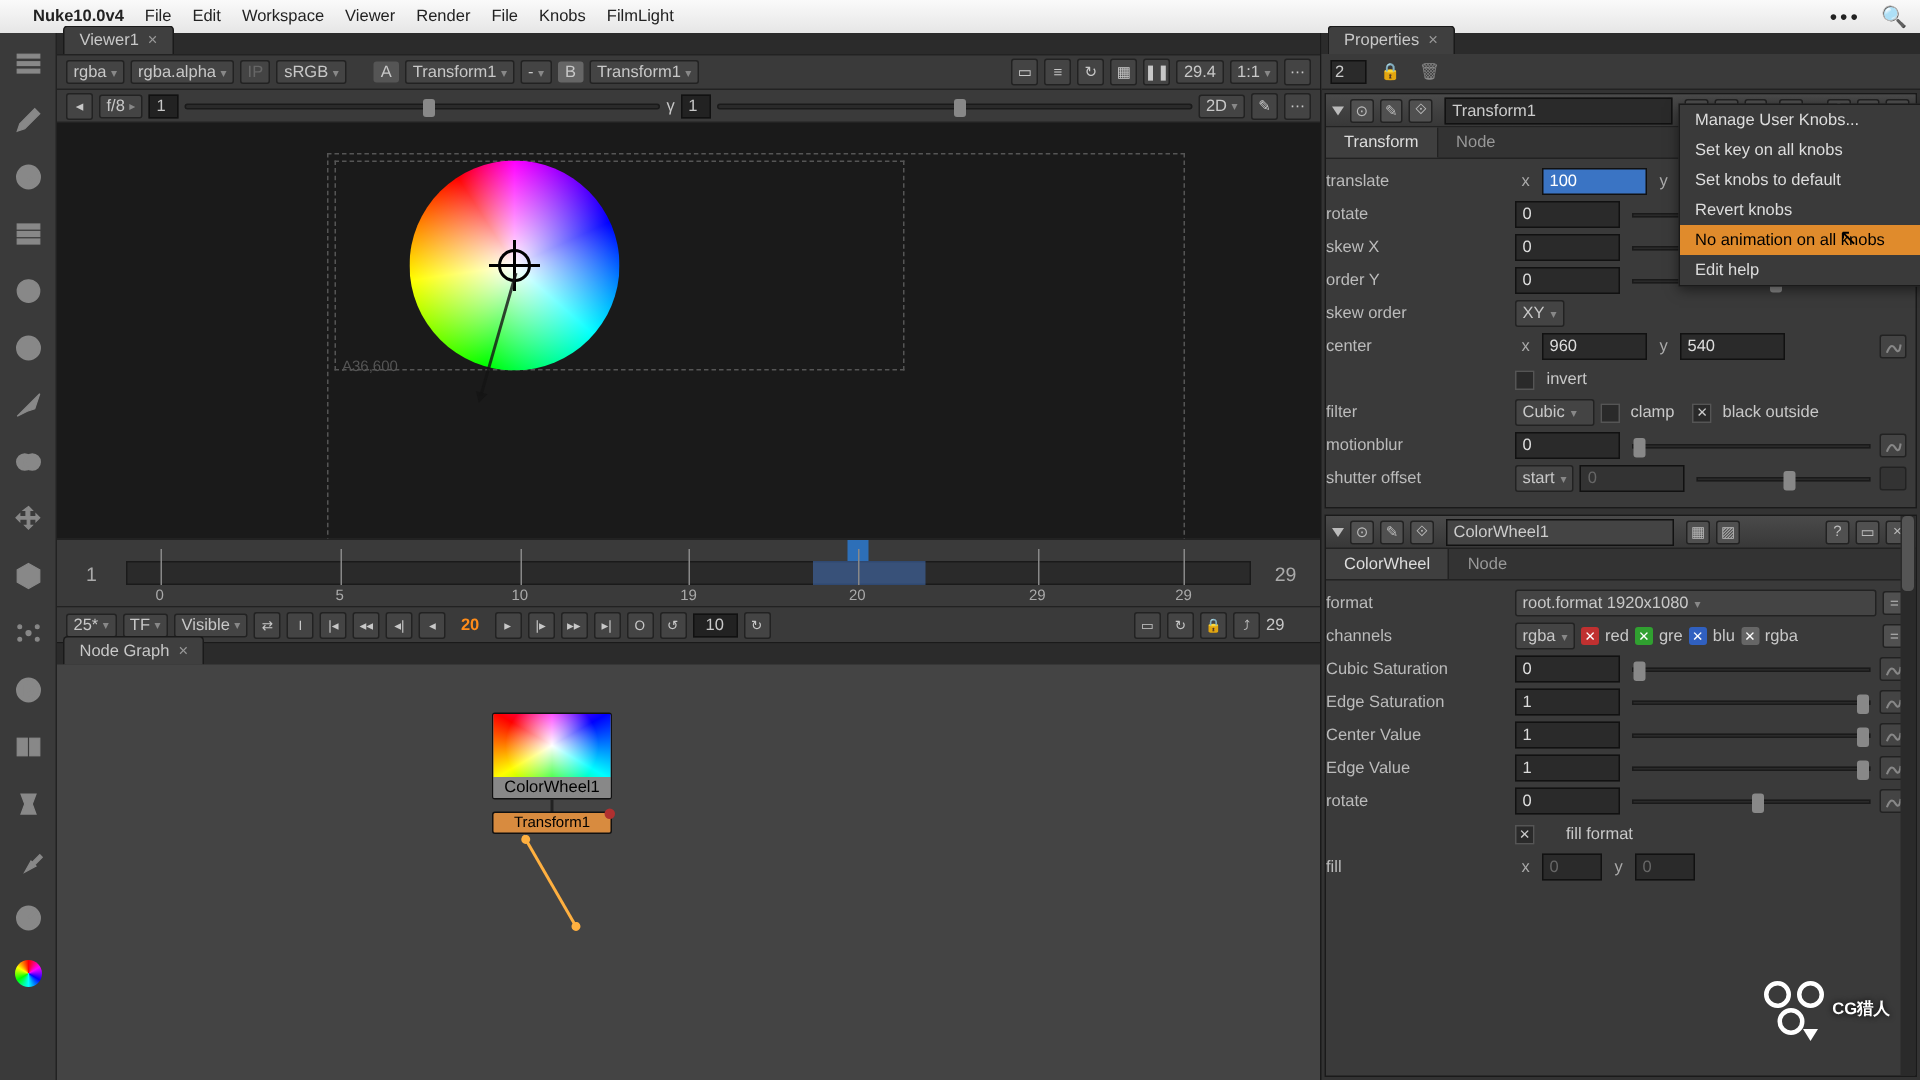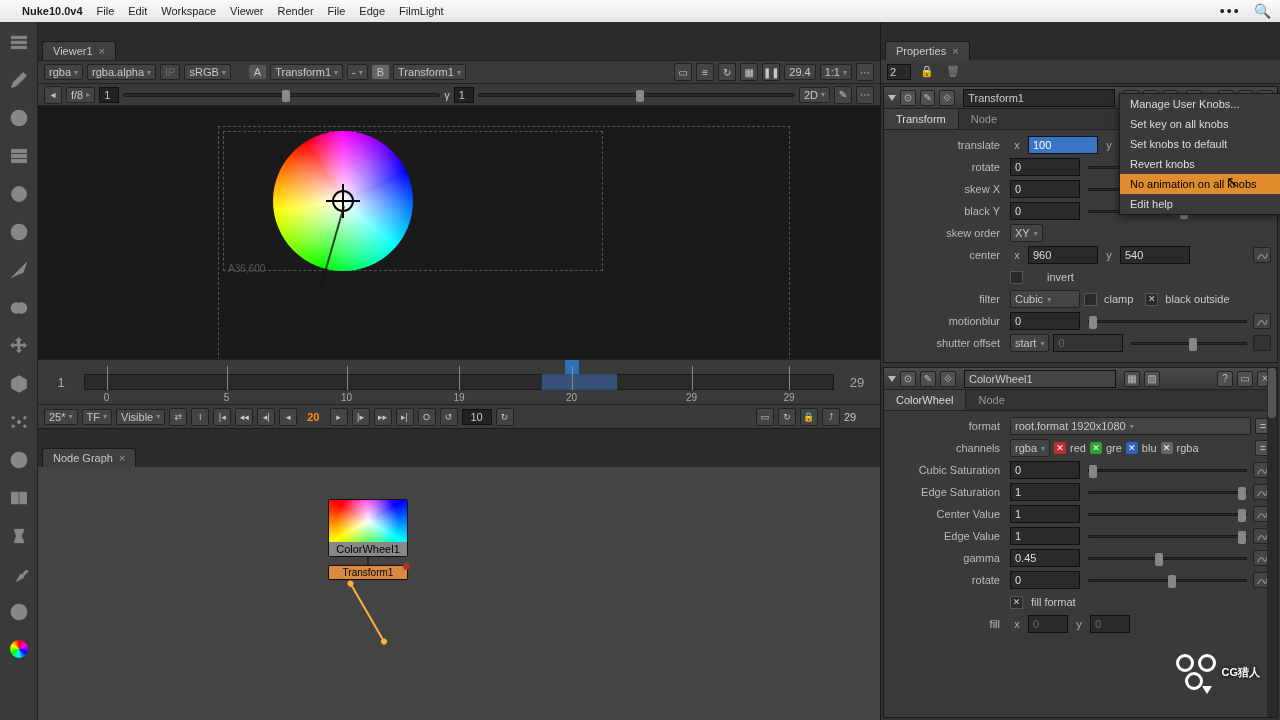--- a/index.html
+++ b/index.html
@@ -17,21 +17,21 @@
 .tool-strip { position:absolute; left:0; top:22px; bottom:0; width:38px; background:#3a3a3a; display:flex; flex-direction:column; align-items:center; padding-top:10px; gap:18px; border-right:1px solid #222; }
 .tool-strip svg { width:20px; height:20px; fill:#888; stroke:#888; }
 .tool-strip .color-dot { width:18px; height:18px; border-radius:50%; background:conic-gradient(red,magenta,blue,cyan,lime,yellow,red); }
 
 
 .main { position:absolute; left:38px; top:22px; right:0; bottom:0; display:flex; }
 .left-col { flex:1; display:flex; flex-direction:column; min-width:0; }
 .right-col { width:400px; background:#333; border-left:1px solid #1a1a1a; display:flex; flex-direction:column; }
 
 
-.panel-tabs { height:38px; background:#2b2b2b; display:flex; align-items:flex-end; padding-left:4px; }
+.panel-tabs { height:14px; background:#2b2b2b; display:flex; align-items:flex-end; padding-left:4px; }
 .panel-tab { background:#3f3f3f; border:1px solid #1a1a1a; border-bottom:none; padding:3px 10px; border-radius:3px 3px 0 0; display:flex; align-items:center; gap:6px; }
 .panel-tab .close { color:#999; }
 
 
 .viewer-bar { height:24px; background:#3a3a3a; display:flex; align-items:center; padding:0 6px; gap:4px; border-top:1px solid #222; border-bottom:1px solid #222; font-size:11px; }
 .vb-sel { background:#444; border:1px solid #222; padding:1px 4px; border-radius:2px; display:flex; align-items:center; gap:3px; }
 .vb-sel .tri { font-size:8px; color:#888; }
 .vb-sel.disabled { color:#666; }
 .vb-square { width:18px; height:18px; background:#444; border:1px solid #222; border-radius:2px; display:flex; align-items:center; justify-content:center; font-size:10px; }
 .vb-lab { background:#555; padding:1px 5px; border-radius:2px; }
@@ -98,21 +98,21 @@
 .np-tri { width:0;height:0;border-left:4px solid transparent;border-right:4px solid transparent;border-top:6px solid #bbb; }
 .np-btn { width:16px; height:16px; background:#505050; border:1px solid #222; border-radius:2px; display:flex;align-items:center;justify-content:center;font-size:10px;color:#bbb; }
 .np-title-input { flex:1; background:#2a2a2a; border:1px solid #111; color:#ccc; padding:2px 4px; margin:0 4px; }
 .np-title-input.light { background:#444; }
 .np-tabs { display:flex; background:#333; border-bottom:1px solid #222; }
 .np-tab { padding:4px 12px; color:#999; }
 .np-tab.active { background:#3f3f3f; color:#ddd; border-right:1px solid #222; }
 
 .knobs { padding:4px 6px 8px 0; }
 .knob-row { display:flex; align-items:center; height:22px; gap:4px; }
-.knob-label { width:122px; text-align:right; padding-right:6px; color:#bbb; }
+.knob-label { width:122px; padding-right:6px; color:#bbb; }
 .knob-input { background:#2a2a2a; border:1px solid #111; color:#ddd; padding:2px 4px; width:70px; }
 .knob-input.animated { background:#3a74c4; color:#fff; }
 .knob-input.wide { width:70px; }
 .knob-xy { width:14px; text-align:center; color:#aaa; }
 .knob-select { background:#444; border:1px solid #222; padding:2px 4px; border-radius:2px; display:flex; align-items:center; gap:4px; }
 .knob-select .tri { font-size:8px; color:#888; }
 .knob-slider { flex:1; height:3px; background:#2a2a2a; border:1px solid #1a1a1a; position:relative; margin-left:4px; }
 .knob-slider .thumb { position:absolute; top:-5px; width:8px; height:13px; background:#888; border-radius:2px; }
 .knob-anim { width:18px; height:16px; background:#444; border:1px solid #222; border-radius:2px; display:flex; align-items:center; justify-content:center; margin-left:2px; }
 .knob-anim svg { width:11px; height:11px; stroke:#888; fill:none; stroke-width:1.5; }
@@ -141,21 +141,21 @@
 
 <div class="mac-menu">
   <span class="apple"></span>
   <span class="app">Nuke10.0v4</span>
   <span>File</span>
   <span>Edit</span>
   <span>Workspace</span>
   <span>Viewer</span>
   <span>Render</span>
   <span>File</span>
-  <span>Edge</span>
+  <span>Knobs</span>
   <span>FilmLight</span>
   <span class="spacer"></span>
   <span class="dots">•••</span>
   <span class="search-glyph">🔍</span>
 </div>
 
 <div class="tool-strip">
   <svg viewBox="0 0 24 24">
       <rect x="3" y="5" width="18" height="3"></rect>
       <rect x="3" y="11" width="18" height="3"></rect>
@@ -437,21 +437,21 @@
             </div>
         </div>
         <div class="knob-row">
           <span class="knob-label">skew X</span>
           <input class="knob-input wide" value="0" style="">
           <div class="knob-slider">
               <div class="thumb" style="left:50%"></div>
             </div>
         </div>
         <div class="knob-row">
-          <span class="knob-label">black Y</span>
+          <span class="knob-label">order Y</span>
           <input class="knob-input wide" value="0" style="">
           <div class="knob-slider">
               <div class="thumb" style="left:50%"></div>
             </div>
         </div>
         <div class="knob-row">
           <span class="knob-label">skew order</span>
           <div class="knob-select">
               <span>XY</span>
               <span class="tri">▾</span>
@@ -466,25 +466,25 @@
           <div style="flex:1"></div>
           <span class="knob-anim">
               <svg viewBox="0 0 12 12">
                 <path d="M1 10 Q4 2 7 7 T11 4"></path>
               </svg>
             </span>
         </div>
         <div class="knob-row">
           <span class="knob-label"></span>
           <span class="knob-check"></span>
-          <span style="margin-left:20px">invert</span>
+          <span style="margin-left:4px">invert</span>
         </div>
         <div class="knob-row">
           <span class="knob-label">filter</span>
-          <div class="knob-select" style="width:70px">
+          <div class="knob-select" style="width:53px">
               <span>Cubic</span>
               <span class="tri">▾</span>
             </div>
           <span class="knob-check"></span>
           <span style="margin-left:3px">clamp</span>
           <span class="knob-check on" style="margin-left:8px"></span>
           <span style="margin-left:3px">black outside</span>
         </div>
         <div class="knob-row">
           <span class="knob-label">motionblur</span>
@@ -608,47 +608,35 @@
           <div class="knob-slider">
               <div class="thumb" style="left:95%"></div>
             </div>
           <span class="knob-anim">
               <svg viewBox="0 0 12 12">
                 <path d="M1 10 Q4 2 7 7 T11 4"></path>
               </svg>
             </span>
         </div>
         <div class="knob-row">
-          <span class="knob-label">gamma</span>
-          <input class="knob-input wide" value="0.45" style="">
-          <div class="knob-slider">
-              <div class="thumb" style="left:42%"></div>
+          <span class="knob-label">rotate</span>
+          <input class="knob-input wide" value="0" style="">
+          <div class="knob-slider">
+              <div class="thumb" style="left:50%"></div>
             </div>
           <span class="knob-anim">
               <svg viewBox="0 0 12 12">
                 <path d="M1 10 Q4 2 7 7 T11 4"></path>
               </svg>
             </span>
         </div>
         <div class="knob-row">
-          <span class="knob-label">rotate</span>
-          <input class="knob-input wide" value="0" style="">
-          <div class="knob-slider">
-              <div class="thumb" style="left:50%"></div>
-            </div>
-          <span class="knob-anim">
-              <svg viewBox="0 0 12 12">
-                <path d="M1 10 Q4 2 7 7 T11 4"></path>
-              </svg>
-            </span>
-        </div>
-        <div class="knob-row">
           <span class="knob-label"></span>
           <span class="knob-check on"></span>
-          <span style="margin-left:4px">fill format</span>
+          <span style="margin-left:17px">fill format</span>
         </div>
         <div class="knob-row">
           <span class="knob-label">fill</span>
           <span class="knob-xy">x</span>
           <input class="knob-input" style="width: 40px; color: rgb(102, 102, 102);" value="0">
           <span class="knob-xy">y</span>
           <input class="knob-input" style="width: 40px; color: rgb(102, 102, 102);" value="0">
         </div>
       </div>
       <div class="vscroll">

